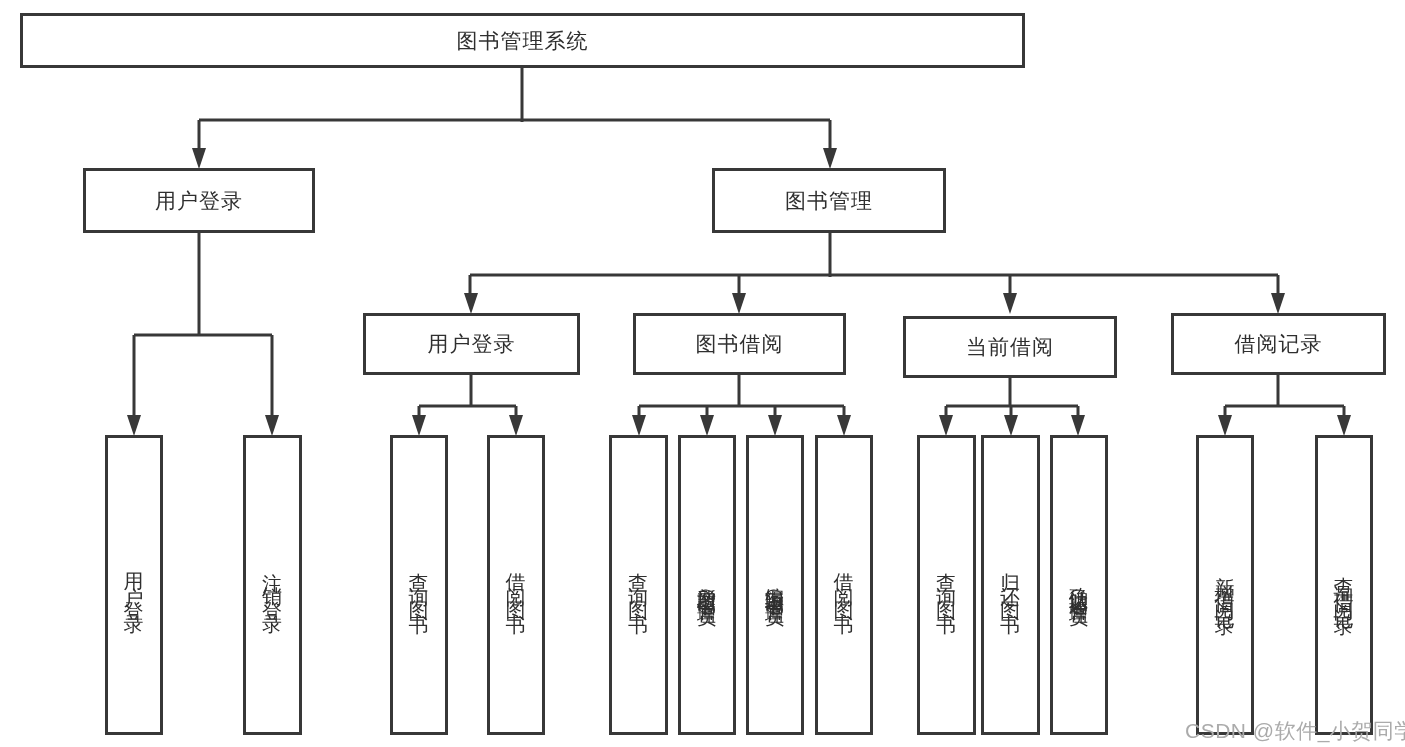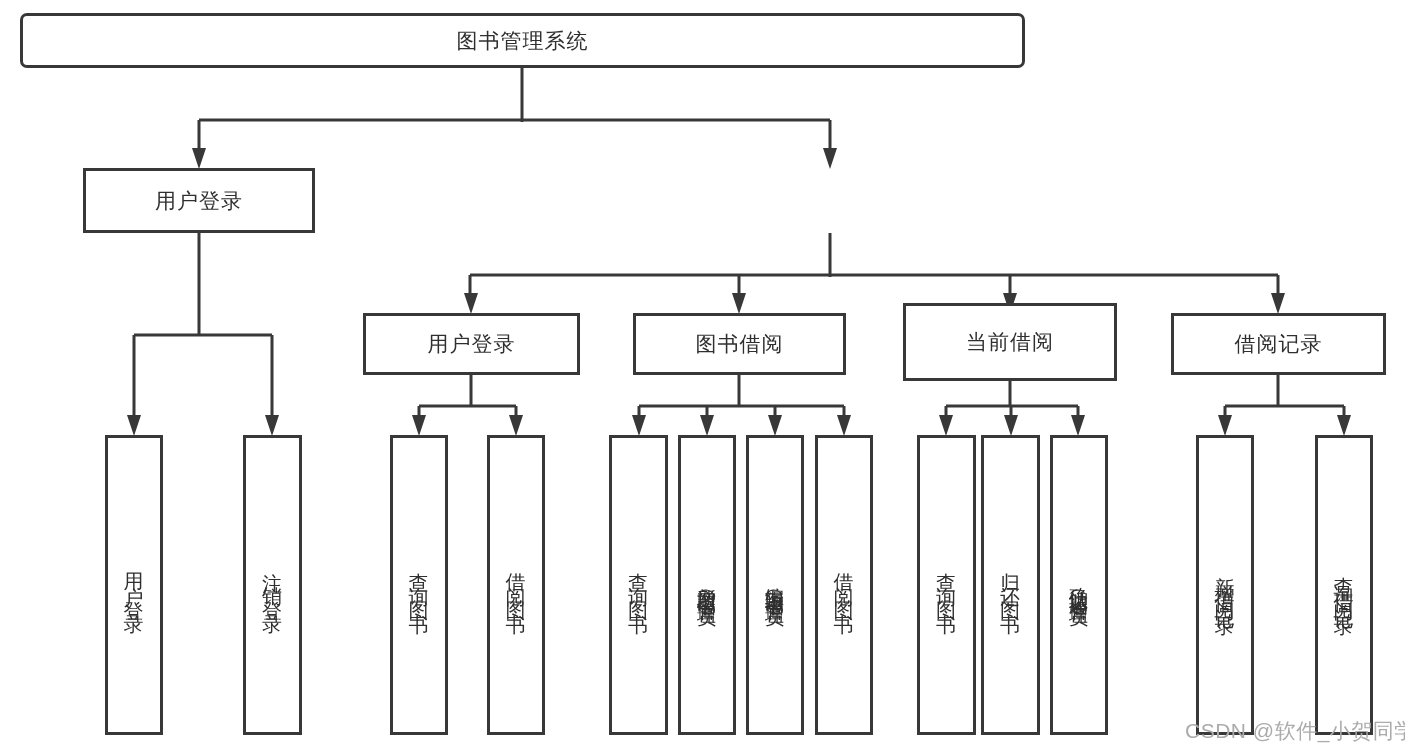--- a/index.html
+++ b/index.html
@@ -68,35 +68,38 @@
 </head>
 <body>
 
 <div class="stage">
 
   <svg class="connectors" viewBox="0 0 1405 747" xmlns="http://www.w3.org/2000/svg">
     <path class="line" d="M522 68 V122 M199 120 H830 M199 120 V152 M830 120 V152 M199 233 V335 M134 335 H272 M134 335 V420 M272 335 V420 M830 233 V277 M470 275 H1278 M470 275 V298 M739 275 V298 M1010 275 V298 M1278 275 V298 M471 375 V406 M419 406 H516 M419 406 V420 M516 406 V420 M739 375 V406 M639 406 H844 M639 406 V420 M707 406 V420 M775 406 V420 M844 406 V420 M1010 375 V406 M946 406 H1078 M946 406 V420 M1011 406 V420 M1078 406 V420 M1278 375 V406 M1225 406 H1344 M1225 406 V420 M1344 406 V420"></path>
     <path class="arrow" d="M192 148 L206 148 L199 169 Z M823 148 L837 148 L830 169 Z M464 293 L478 293 L471 314 Z M732 293 L746 293 L739 314 Z M1003 293 L1017 293 L1010 314 Z M1271 293 L1285 293 L1278 314 Z M127 415 L141 415 L134 436 Z M265 415 L279 415 L272 436 Z M412 415 L426 415 L419 436 Z M509 415 L523 415 L516 436 Z M632 415 L646 415 L639 436 Z M700 415 L714 415 L707 436 Z M768 415 L782 415 L775 436 Z M837 415 L851 415 L844 436 Z M939 415 L953 415 L946 436 Z M1004 415 L1018 415 L1011 436 Z M1071 415 L1085 415 L1078 436 Z M1218 415 L1232 415 L1225 436 Z M1337 415 L1351 415 L1344 436 Z"></path>
   </svg>
 
-  <div class="box hbox" style="left:20px; top:13px; width:1005px; height:55px;border-radius:7px;">
+  <div class="box hbox" style="left:20px; top:13px; width:1005px; height:55px;">
     <span>图书管理系统</span>
   </div>
 
   <div class="box hbox" style="left:83px; top:168px; width:232px; height:65px;">
     <span>用户登录</span>
+  </div>
+  <div class="box hbox" style="left:712px; top:168px; width:234px; height:65px;">
+    <span>图书管理</span>
   </div>
 
   <div class="box hbox" style="left:363px; top:313px; width:217px; height:62px;">
     <span>用户登录</span>
   </div>
   <div class="box hbox" style="left:633px; top:313px; width:213px; height:62px;justify-content:center;">
     <span>图书借阅</span>
   </div>
-  <div class="box hbox" style="left:903px; top:303px; width:214px; height:78px;">
+  <div class="box hbox" style="left:903px; top:316px; width:214px; height:62px;">
     <span>当前借阅</span>
   </div>
   <div class="box hbox" style="left:1171px; top:313px; width:215px; height:62px;">
     <span>借阅记录</span>
   </div>
 
   <div class="box vbox v4" style="left:105px; top:435px; width:58px; height:300px;">
     <span>用户登录</span>
   </div>
   <div class="box vbox v4" style="left:243px; top:435px; width:59px; height:300px;">

